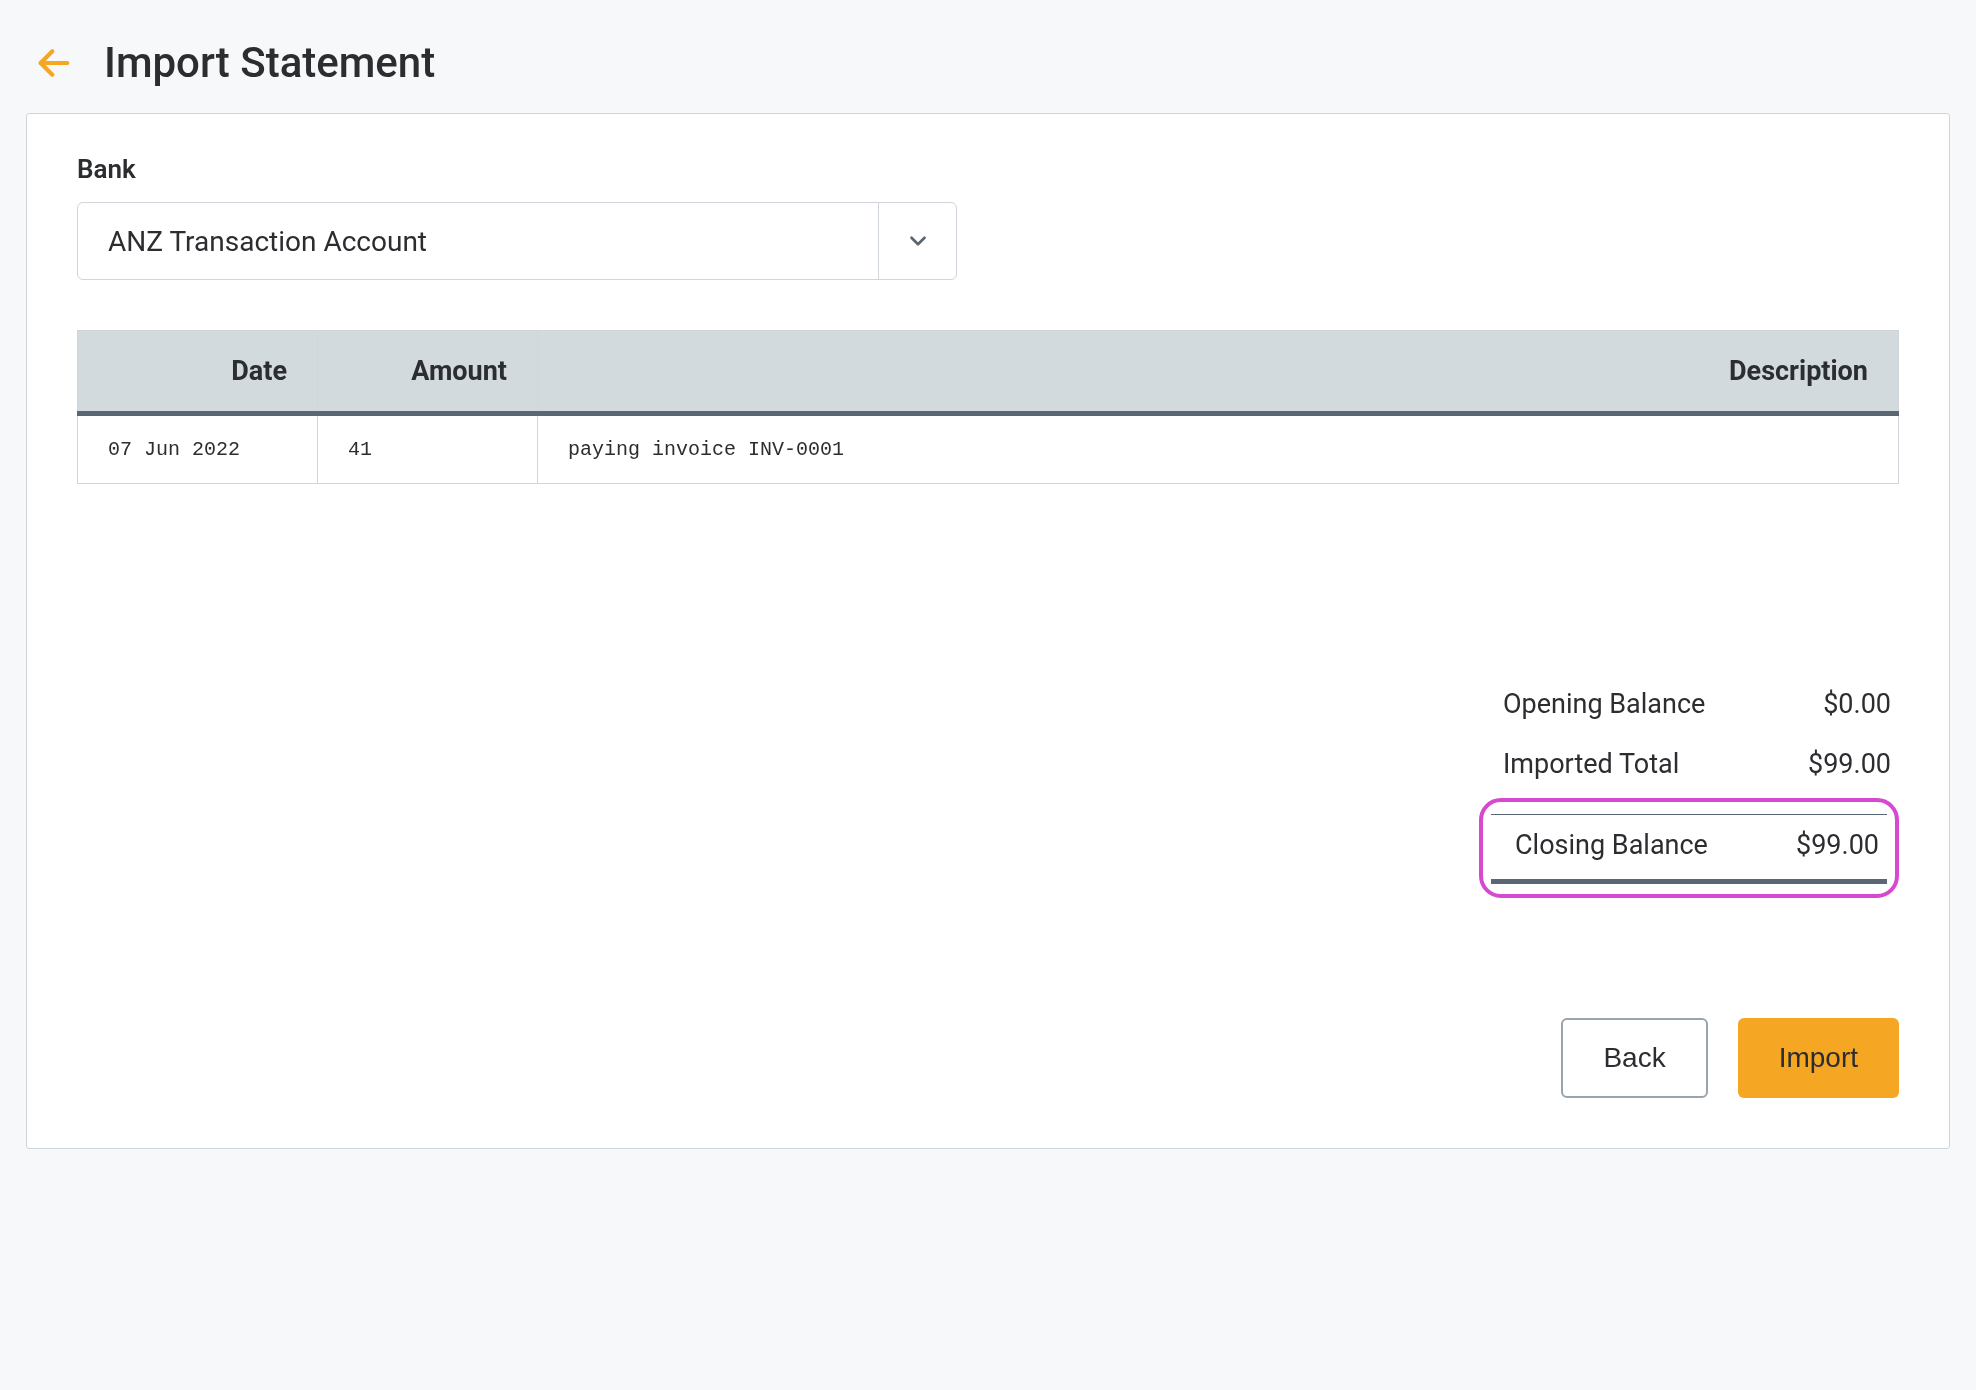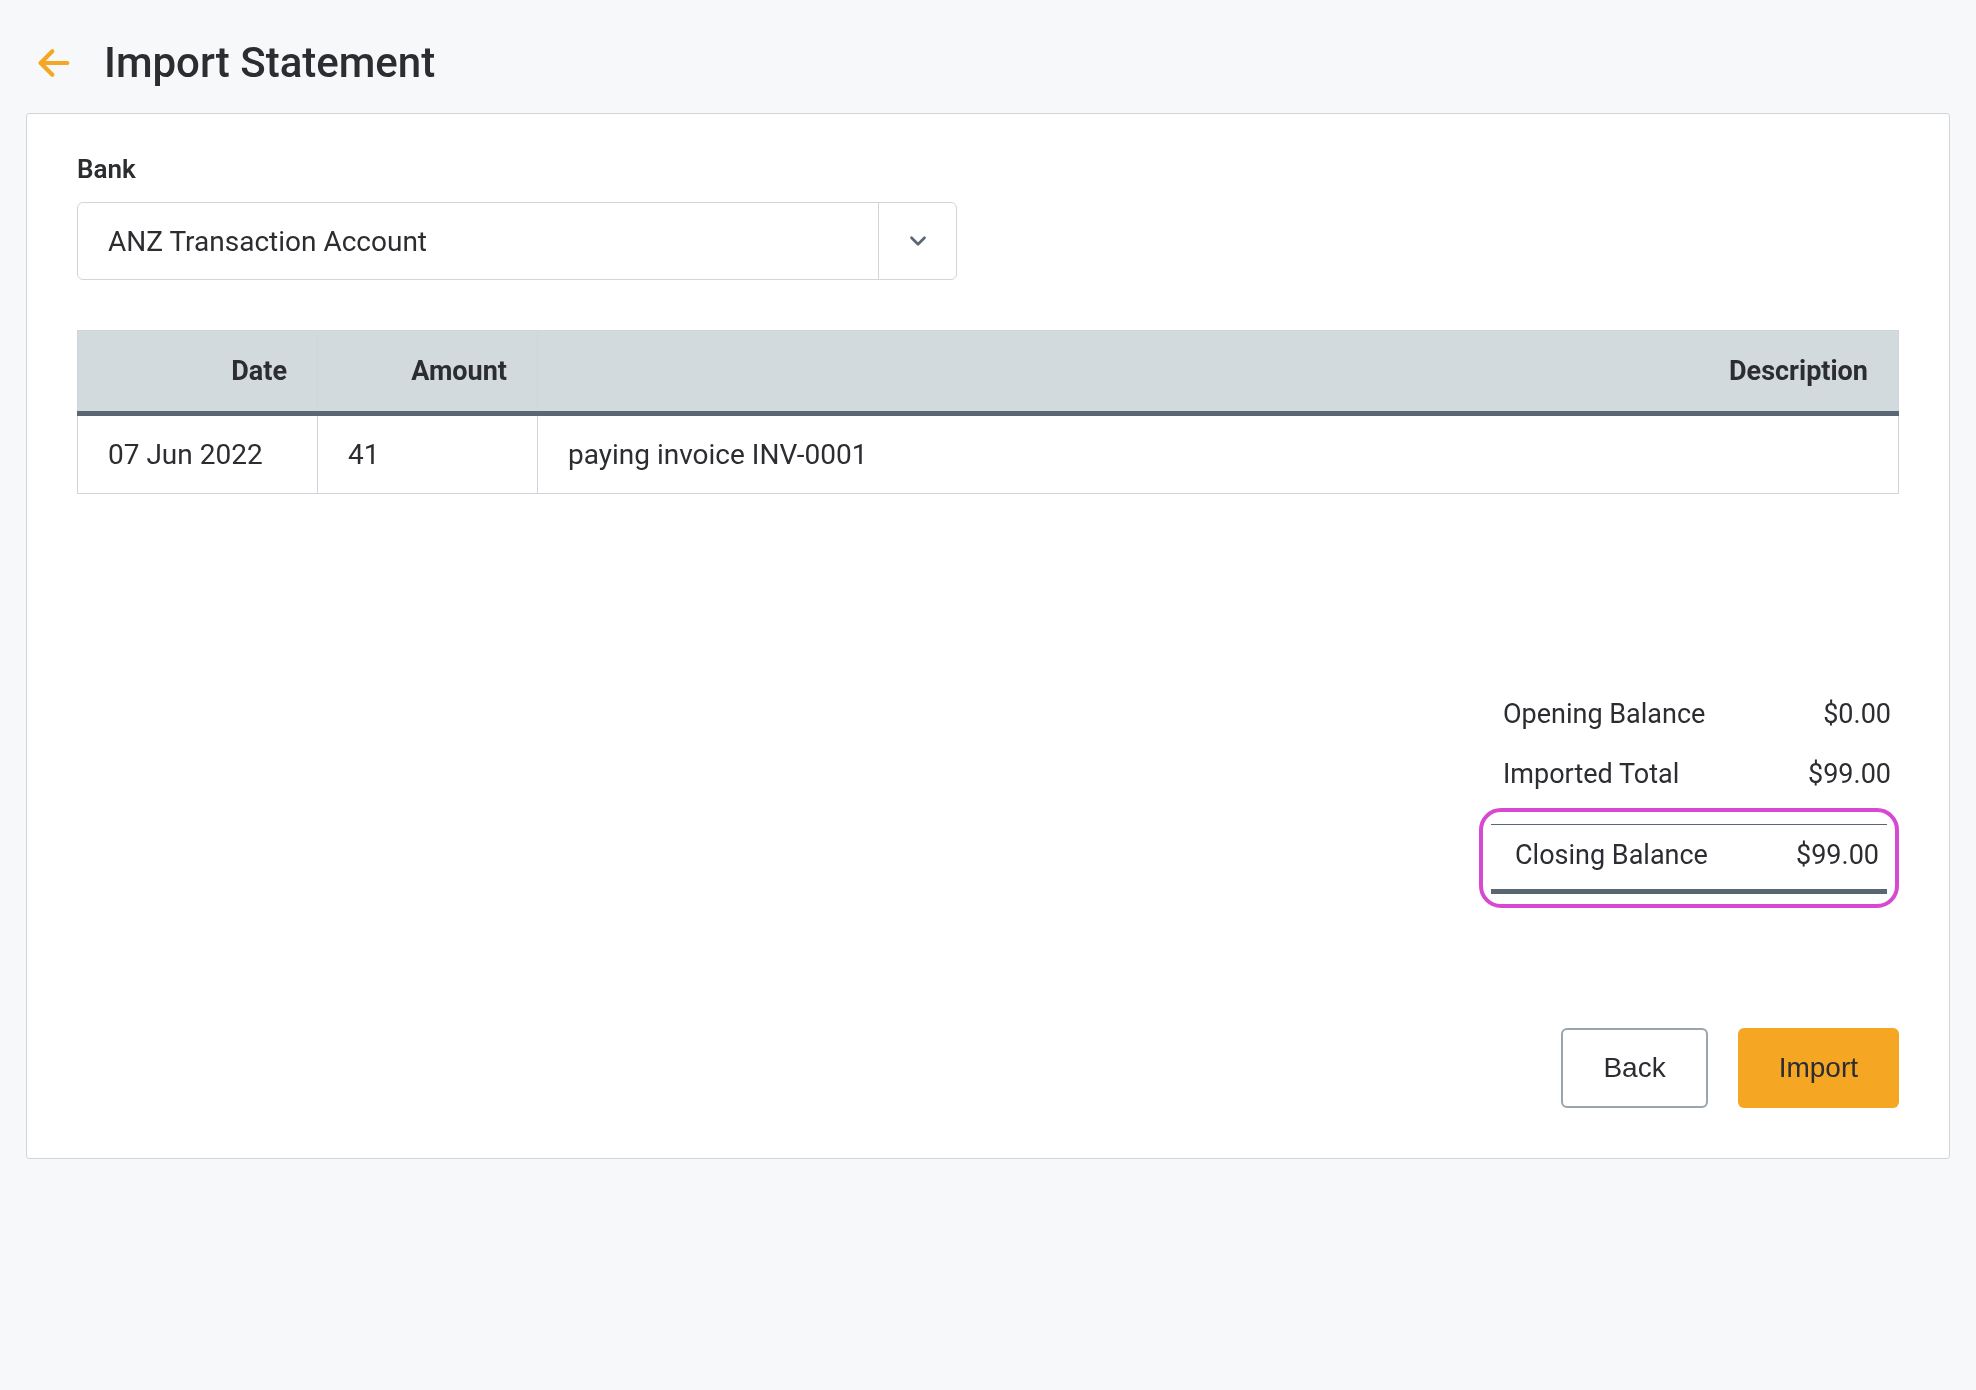--- a/index.html
+++ b/index.html
@@ -112,24 +112,25 @@
     color: #2b2d30;
     padding: 24px 30px;
     border-right: 1px solid #cfd5da;
   }
   .table th:last-child { border-right: none; }
   .table thead tr {
     border-bottom: 5px solid #5a6773;
   }
   .table td {
     padding: 22px 30px;
-    font-size: 28px;
+    font-size: 20px;
     color: #2b2d30;
     border-right: 1px solid #cfd5da;
     border-bottom: 1px solid #cfd5da;
+    font-family: Liberation Mono, monospace;
   }
   .table td:last-child { border-right: none; }
   .col-date { width: 240px; }
   .col-amount { width: 220px; }
 
   .summary {
     margin-top: 190px;
     display: flex;
     justify-content: flex-end;
   }

